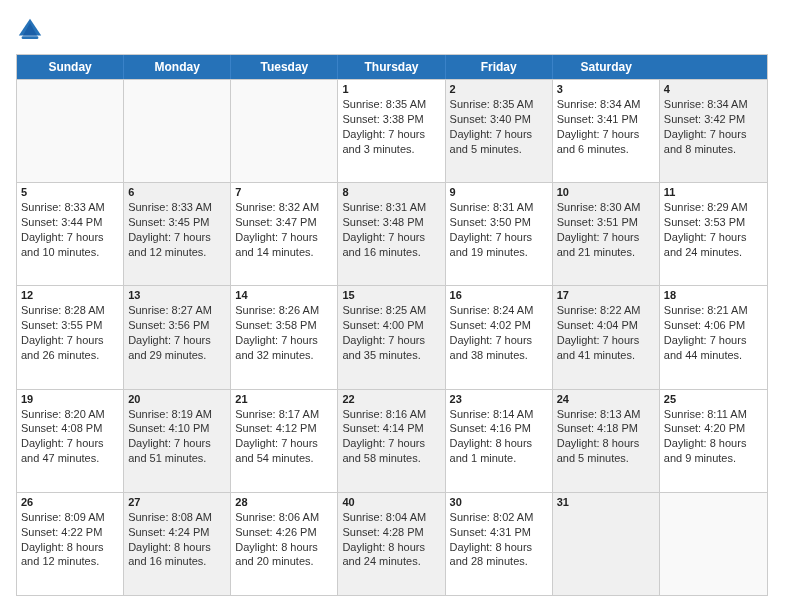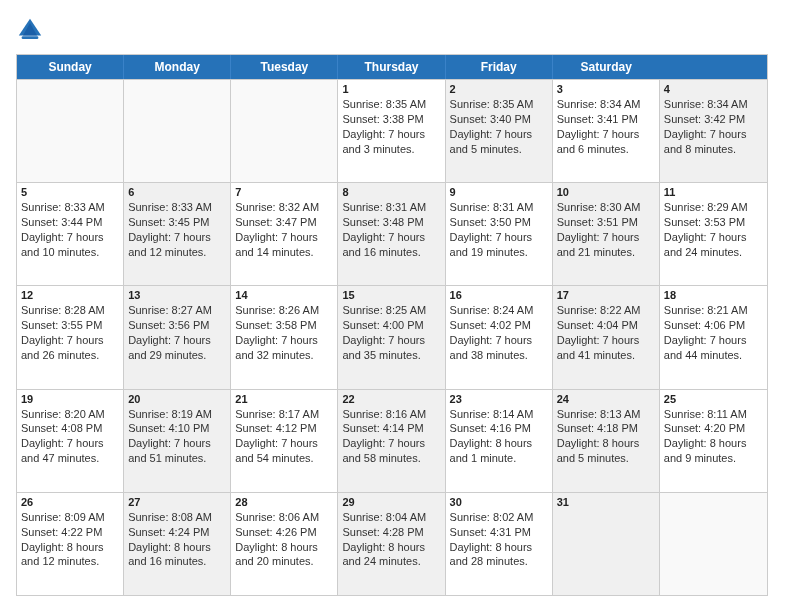--- a/index.html
+++ b/index.html
@@ -340,21 +340,21 @@
 and 16 minutes.</div>
           </div>
           <div class="cal-cell">
             <div class="day-num">28</div>
             <div class="day-info">Sunrise: 8:06 AM
 Sunset: 4:26 PM
 Daylight: 8 hours
 and 20 minutes.</div>
           </div>
           <div class="cal-cell shaded">
-            <div class="day-num">29</div>
+            <div class="day-num">40</div>
             <div class="day-info">Sunrise: 8:04 AM
 Sunset: 4:28 PM
 Daylight: 8 hours
 and 24 minutes.</div>
           </div>
           <div class="cal-cell">
             <div class="day-num">30</div>
             <div class="day-info">Sunrise: 8:02 AM
 Sunset: 4:31 PM
 Daylight: 8 hours

